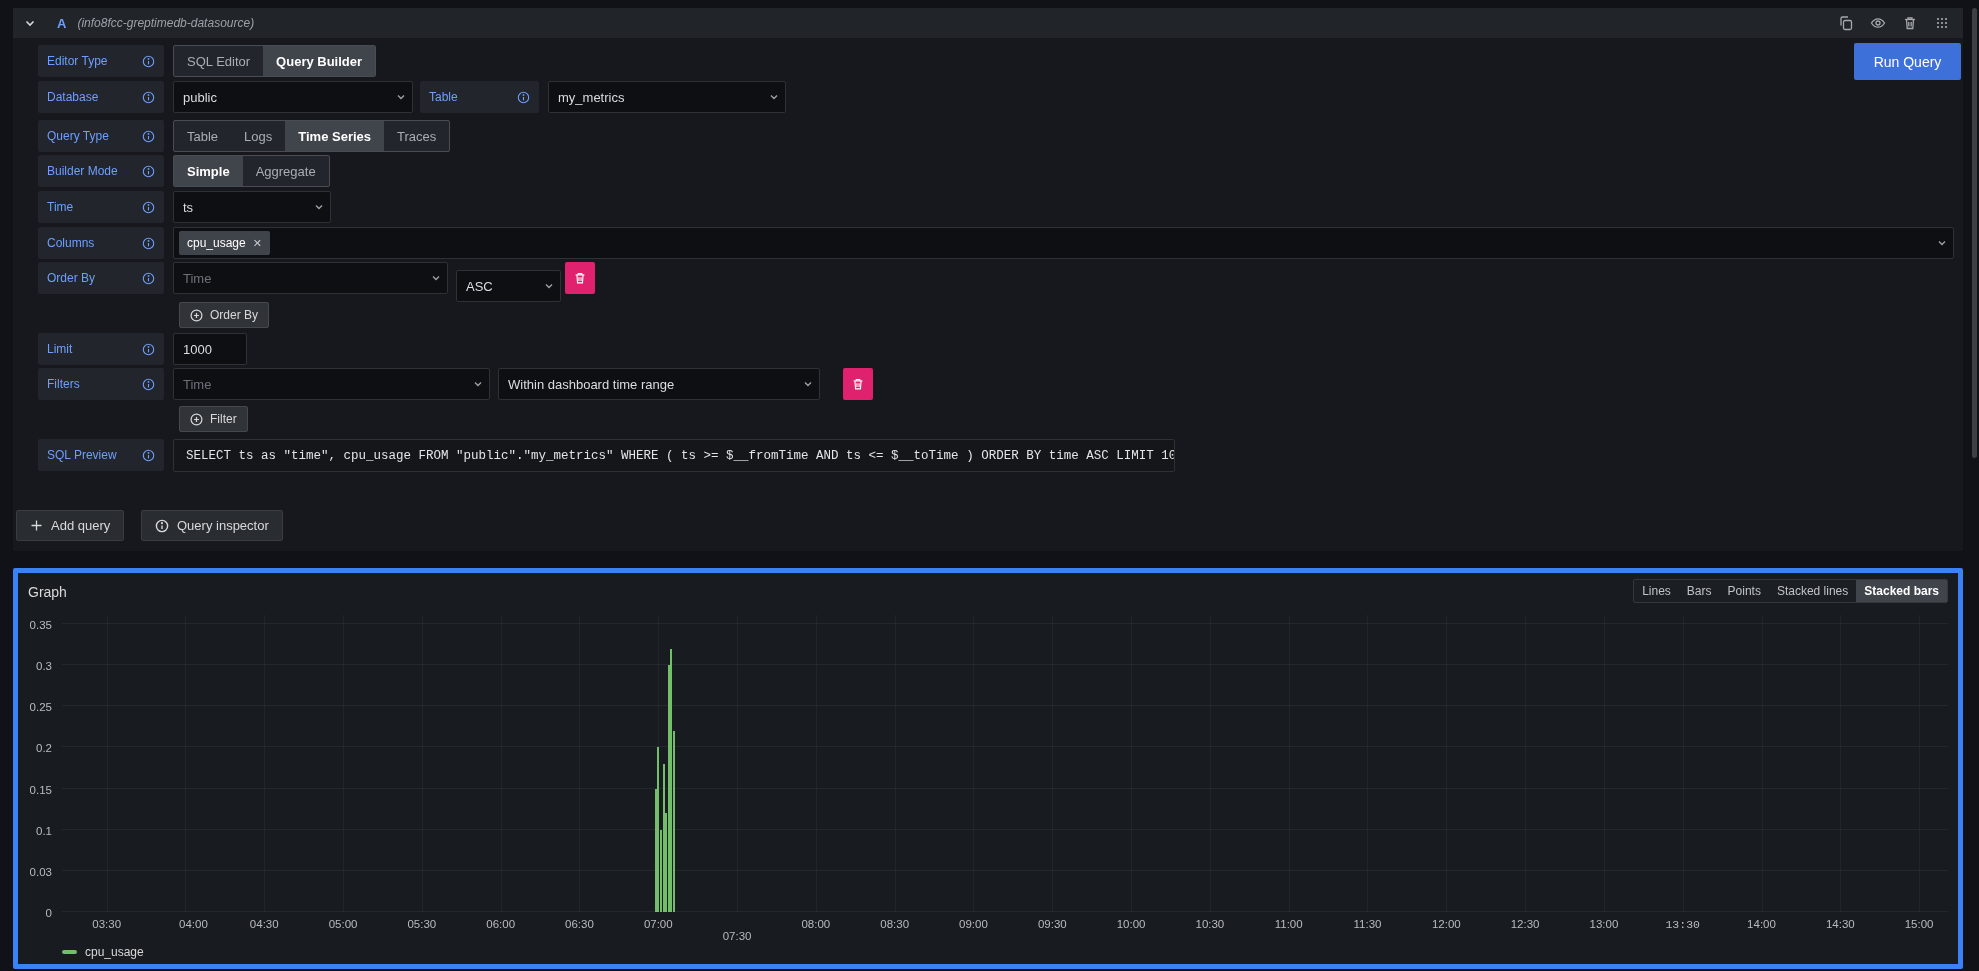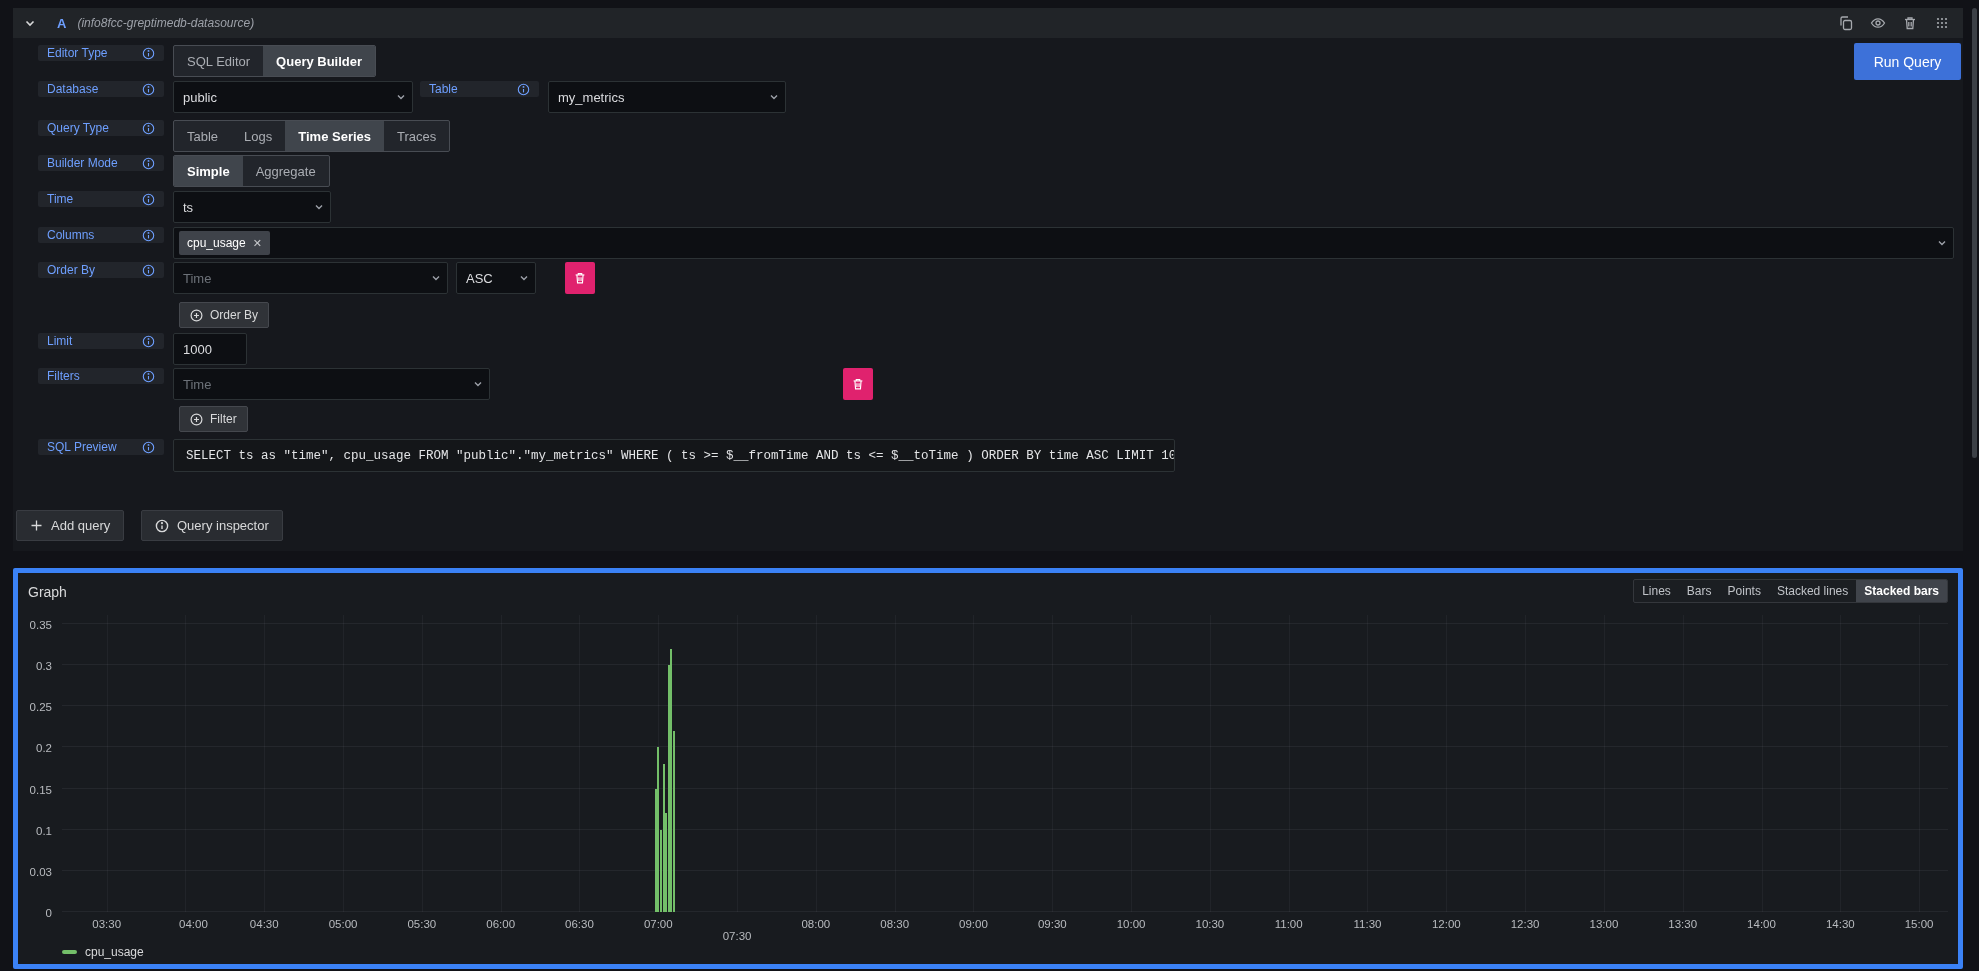--- a/index.html
+++ b/index.html
@@ -24,21 +24,21 @@
   }
   .row-header .refid { color:#6e9fff; font-weight:700; font-size:13px; margin-left:10px; }
   .row-header .ds-name { color:#9da1a9; font-style:italic; font-size:12px; margin-left:1px; }
   .header-actions { margin-left:auto; display:flex; align-items:center; gap:10px; }
   .icon-btn { width:22px; height:22px; display:flex; align-items:center; justify-content:center; cursor:pointer; }
   .icon-btn svg { stroke:#a6a9ae; fill:none; stroke-width:1.3; }
 
   .form { position:absolute; left:0; top:30px; width:100%; height:513px; }
 
   .label-box {
-    height:16px; background:#22252b; border-radius:2px;
+    height:32px; background:#22252b; border-radius:2px;
     display:flex; align-items:center; justify-content:space-between;
     padding:0 9px; 
   }
   .label-box .lbl { color:#6e9fff; font-size:12px; font-weight:500; }
   .info-icon { display:flex; color:#6e9fff; cursor:pointer; }
   .info-icon svg { stroke:currentColor; fill:none; stroke-width:1.1; }
 
   .radio-group {
     height:32px; display:inline-flex; align-items:stretch;
     background:#22252b; border:1px solid #484c53; border-radius:2px; overflow:hidden;
@@ -318,21 +318,21 @@
             <circle cx="6.5" cy="3.9" r="0.4"></circle>
           </svg>
         </span>
     </div>
     <div class="abs select" style="left:160px;top:224px;width:275px">
       <span class="placeholder">Time</span>
       <svg width="14" height="14" viewBox="0 0 14 14">
           <path d="M4 5.5l3 3 3-3"></path>
         </svg>
     </div>
-    <div class="abs select" style="left:443px;top:224px;width:80px">
+    <div class="abs select" style="left:443px;top:232px;width:105px">
       <span>ASC</span>
       <svg width="14" height="14" viewBox="0 0 14 14">
           <path d="M4 5.5l3 3 3-3"></path>
         </svg>
     </div>
     <div class="abs danger-btn" style="left:552px;top:224px">
       <svg width="14" height="14" viewBox="0 0 16 16">
           <path d="M3 4.5h10"></path>
           <path d="M6 4.5V3h4v1.5"></path>
           <path d="M4.5 4.5l.7 9h5.6l.7-9"></path>
@@ -365,20 +365,26 @@
       <span class="info-icon">
           <svg width="13" height="13" viewBox="0 0 13 13">
             <circle cx="6.5" cy="6.5" r="5.2"></circle>
             <path d="M6.5 6v3.4"></path>
             <circle cx="6.5" cy="3.9" r="0.4"></circle>
           </svg>
         </span>
     </div>
     <div class="abs select" style="left:160px;top:330px;width:317px">
       <span class="placeholder">Time</span>
+      <svg width="14" height="14" viewBox="0 0 14 14">
+          <path d="M4 5.5l3 3 3-3"></path>
+        </svg>
+    </div>
+    <div class="abs select" style="left:485px;top:330px;width:322px">
+      <span>Within dashboard time range</span>
       <svg width="14" height="14" viewBox="0 0 14 14">
           <path d="M4 5.5l3 3 3-3"></path>
         </svg>
     </div>
     <div class="abs danger-btn" style="left:830px;top:330px">
       <svg width="14" height="14" viewBox="0 0 16 16">
           <path d="M3 4.5h10"></path>
           <path d="M6 4.5V3h4v1.5"></path>
           <path d="M4.5 4.5l.7 9h5.6l.7-9"></path>
           <path d="M6.8 7v4.5M9.2 7v4.5"></path>
@@ -497,21 +503,21 @@
       <div class="x-tick-label" style="left: 44.1504%;">08:30</div>
       <div class="x-tick-label" style="left: 48.3287%;">09:00</div>
       <div class="x-tick-label" style="left: 52.507%;">09:30</div>
       <div class="x-tick-label" style="left: 56.6852%;">10:00</div>
       <div class="x-tick-label" style="left: 60.8635%;">10:30</div>
       <div class="x-tick-label" style="left: 65.0418%;">11:00</div>
       <div class="x-tick-label" style="left: 69.2201%;">11:30</div>
       <div class="x-tick-label" style="left: 73.3983%;">12:00</div>
       <div class="x-tick-label" style="left: 77.5766%;">12:30</div>
       <div class="x-tick-label" style="left: 81.7549%;">13:00</div>
-      <div class="x-tick-label" style="left: 85.9331%;">13:30</div>
+      <div class="x-tick-label" style="left: 85.9331%; font-family: Liberation Mono, monospace;">13:30</div>
       <div class="x-tick-label" style="left: 90.1114%;">14:00</div>
       <div class="x-tick-label" style="left: 94.2897%;">14:30</div>
       <div class="x-tick-label" style="left: 98.468%;">15:00</div>
     </div>
   <div class="legend">
     <span class="legend-swatch" id="legend-swatch" style="background: rgb(115, 191, 105);"></span>
     <span class="legend-label">cpu_usage</span>
   </div>
 </section>
 

